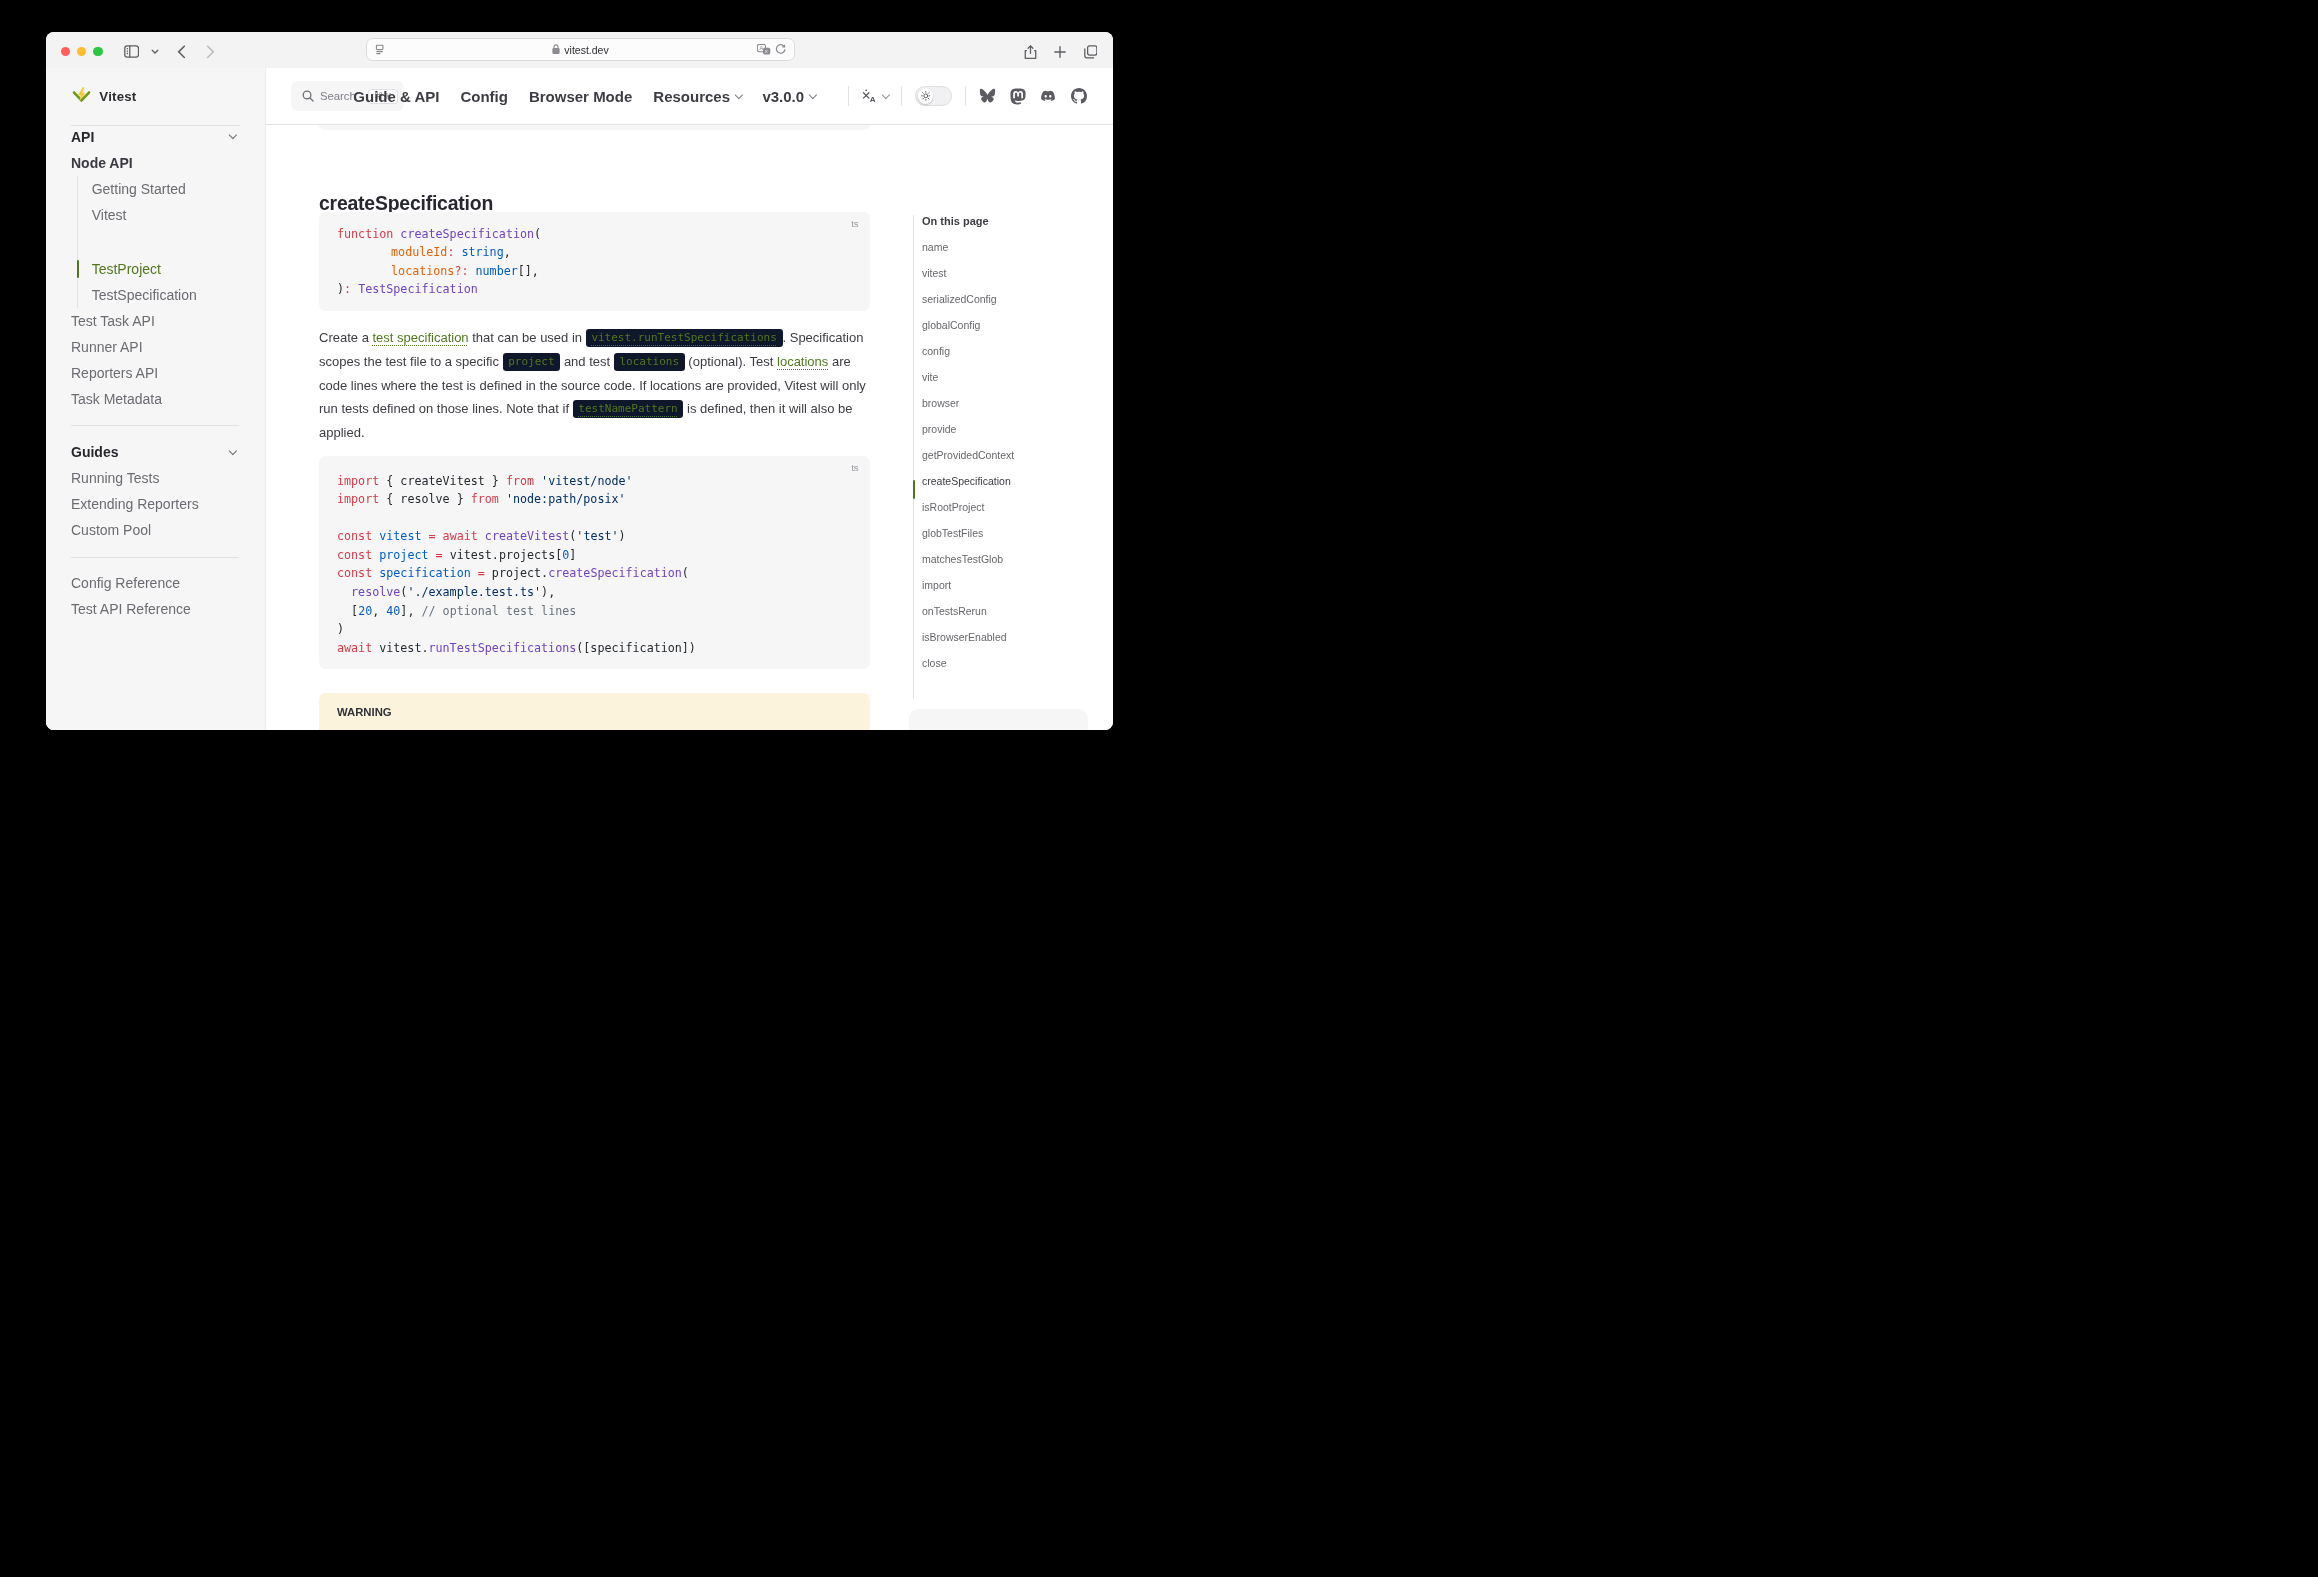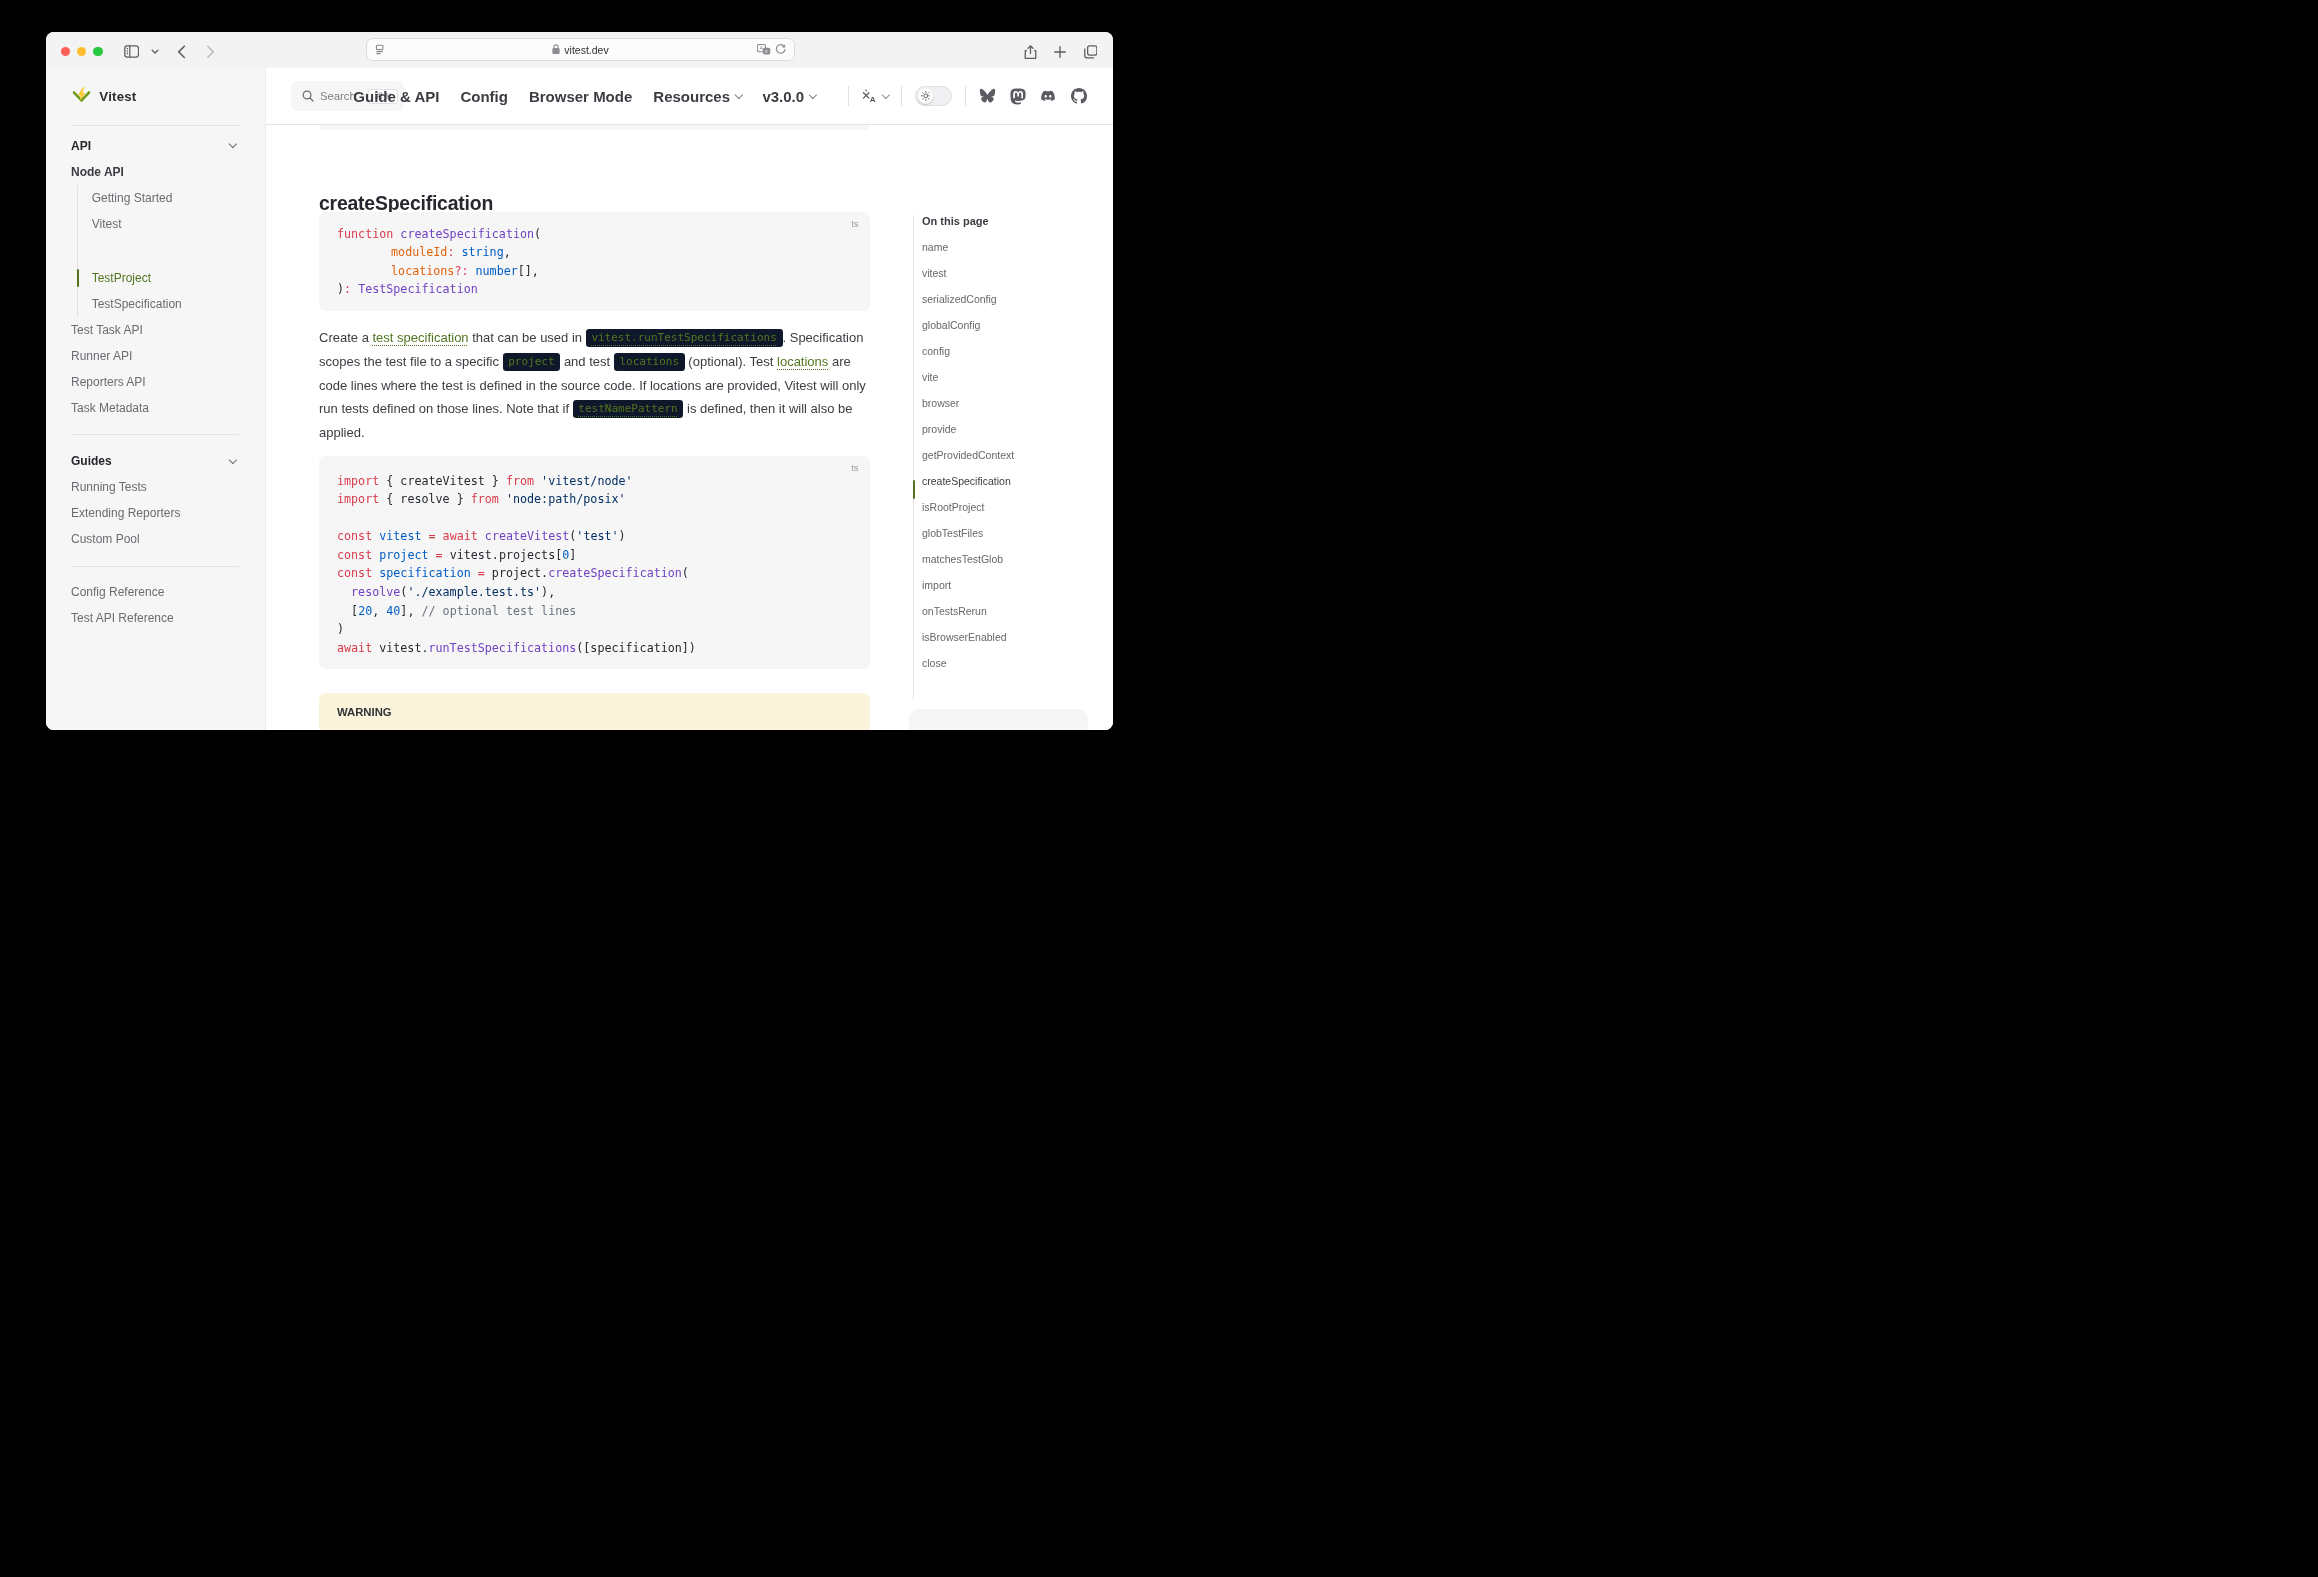--- a/index.html
+++ b/index.html
@@ -24,21 +24,21 @@
   .urlbar .side { position:absolute; top:0; height:100%; display:flex; align-items:center; gap:4.8px; color:#8b8b90; }
   .urlbar .side.l { left:7.3px; } .urlbar .side.rt { right:7.3px; }
   .url-center { display:flex; align-items:center; gap:4px; color:#2f2f34; }
 
   
   .app { position:absolute; left:0; top:36px; right:0; bottom:0; background:#fff; }
   .sidebar { position:absolute; left:0; top:0; width:220px; height:100%; background:var(--sidebar-bg); border-right:0.8px solid #ececee; }
   .logo-row { position:absolute; left:25px; top:18px; display:flex; align-items:center; gap:7.3px; }
   .logo-text { font-size:13.3px; font-weight:700; color:#2c2c31; letter-spacing:0.2px; }
   .side-hr { position:absolute; left:25px; top:57px; width:169px; height:0.8px; background:#e2e2e3; }
-  #side-nav { position:absolute; left:0; top:65px; width:100%; font-size:12px; }
+  #side-nav { position:absolute; left:0; top:56px; width:100%; font-size:14px; }
   .s-row { height:26px; display:flex; align-items:center; position:relative; }
   .s-header { padding-left:25px; font-weight:700; color:#27272c; cursor:pointer; }
   .s-header .chev { position:absolute; right:29px; }
   .s-link { padding-left:25px; color:#6b6b71; font-weight:500; cursor:pointer; display:flex; }
   .s-link.strong { color:#3a3a40; font-weight:600; }
   .s-group { border-left:0.8px solid #e2e2e3; margin-left:31px; }
   .s-sub { height:26px; display:flex; align-items:center; padding-left:13.7px; color:#6b6b71; font-weight:500; position:relative; cursor:pointer; }
   .s-sub.active { color:var(--brand);margin-top:28px; }
   .s-sub.active::before { content:""; position:absolute; left:-1.2px; top:4px; width:2px; height:18px; background:var(--brand); border-radius:1.6px; }
   .s-divider { height:27.4px; position:relative; }

